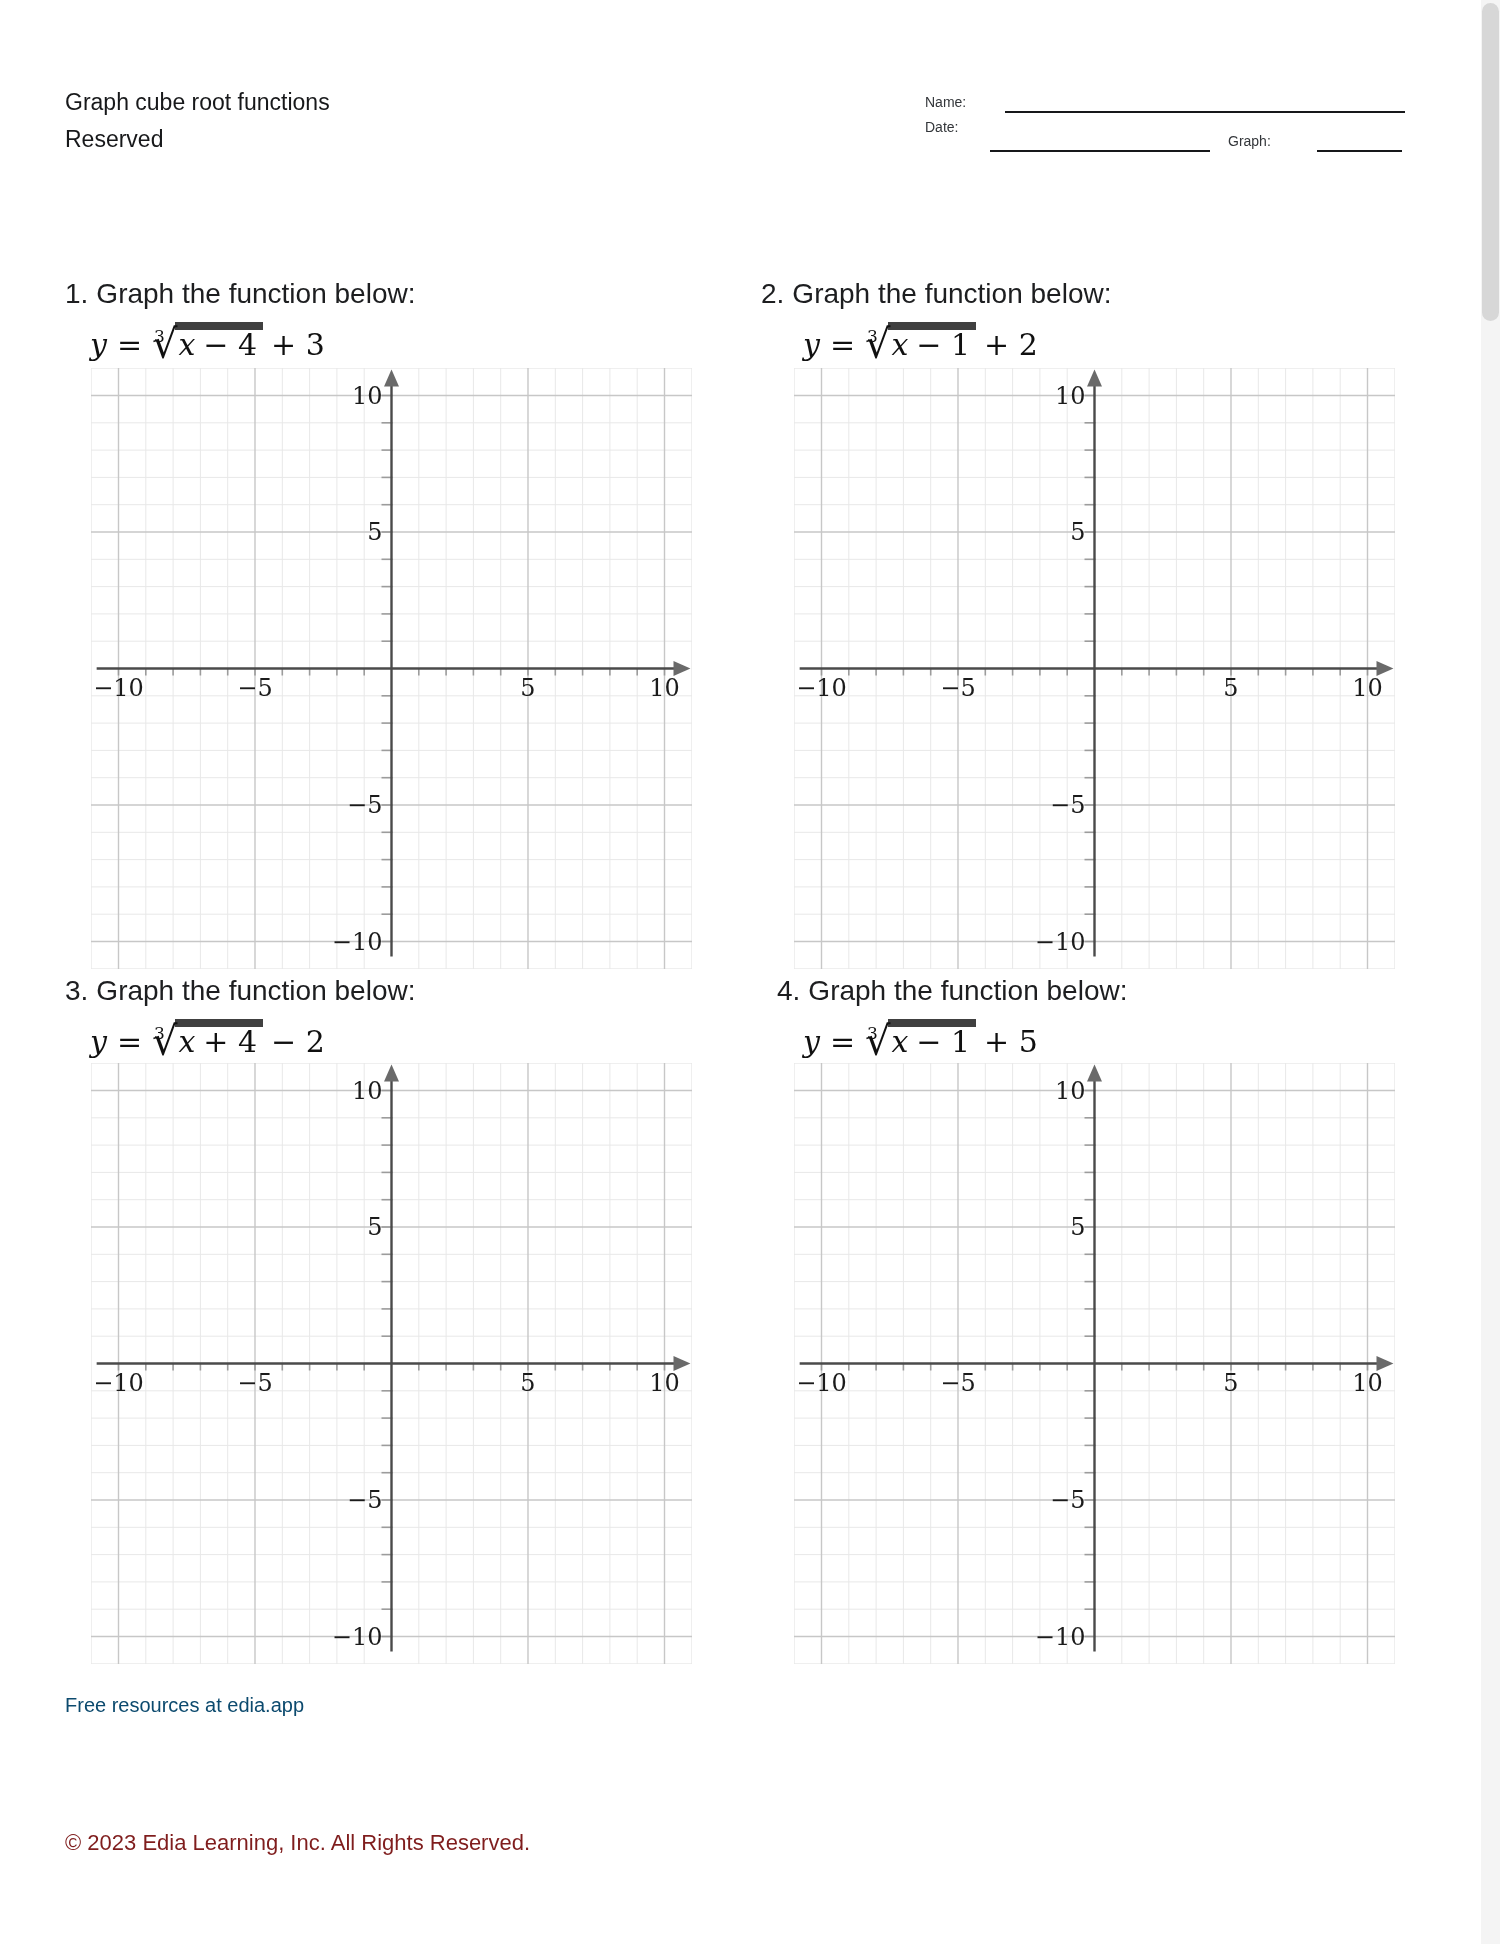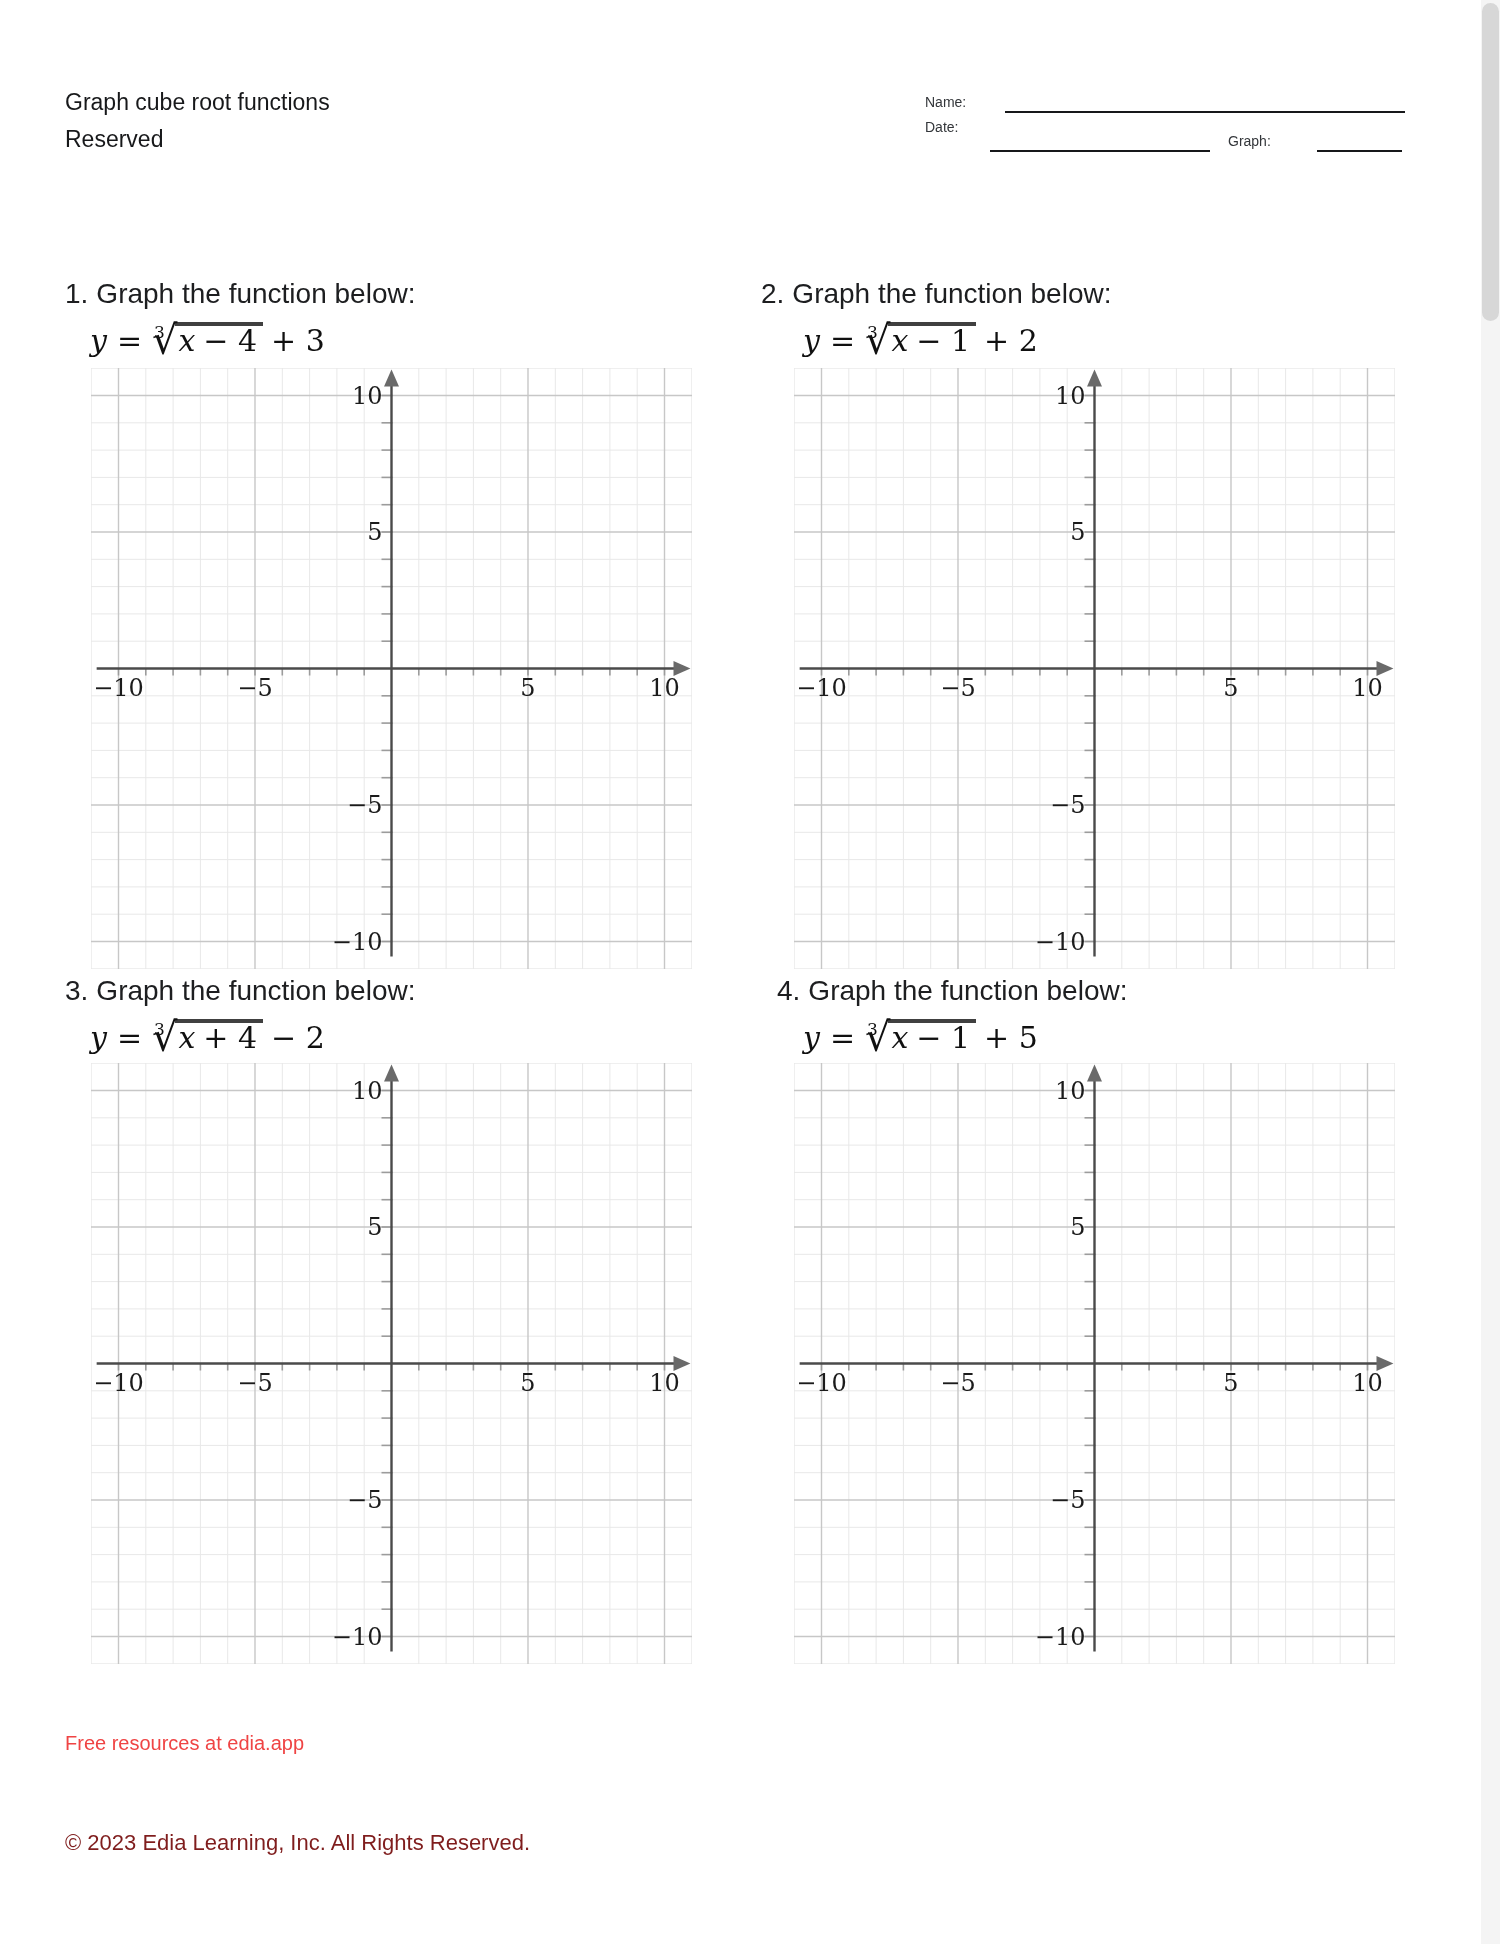--- a/index.html
+++ b/index.html
@@ -15,27 +15,27 @@
   
   .p-heading{font-size:28px;color:#1d1e20;}
   .p-heading .num{margin-right:8px;}
   
   .equation{position:absolute;display:flex;align-items:baseline;font-family:"DejaVu Serif",serif;font-size:30px;color:#101010;white-space:nowrap;}
   .ital{font-style:italic;}
   .eq-lhs{font-style:italic;margin-right:10px;}
   .eq-rel{margin-right:12px;}
   .root-idx{font-size:17px;position:relative;top:-13px;margin-right:-13px;z-index:3;}
   .sqrt-char{font-family:"DejaVu Sans",sans-serif;font-size:40px;line-height:0;position:relative;top:3px;margin-right:-2px;z-index:2;}
-  .radicand{line-height:30px;border-top:4px solid #404040;padding:0 6px 0 3px;}
+  .radicand{line-height:30px;border-top:8px solid #404040;padding:0 6px 0 3px;}
   .rad-rest{margin-left:8px;}
   .eq-outside{margin-left:8px;}
   
   .graph-box{position:absolute;width:601px;height:601px;}
   
-  .footer1{left:65px;top:1732px;font-size:20px;color:#ef4444;}
+  .footer1{left:65px;top:1694px;font-size:20px;color:#0c4a6e;}
   .footer2{left:65px;top:1830px;font-size:22px;color:#7f1d1d;}
   
   .scroll-track{position:absolute;right:0;top:0;width:19px;height:1944px;background:#f4f4f4;}
   .scroll-thumb{position:absolute;right:1px;top:3px;width:17px;height:318px;background:#d7d7d7;border-radius:9px;}
 </style>
 </head>
 <body>
 
 <div class="abs title">
   <div>Graph cube root functions</div>

